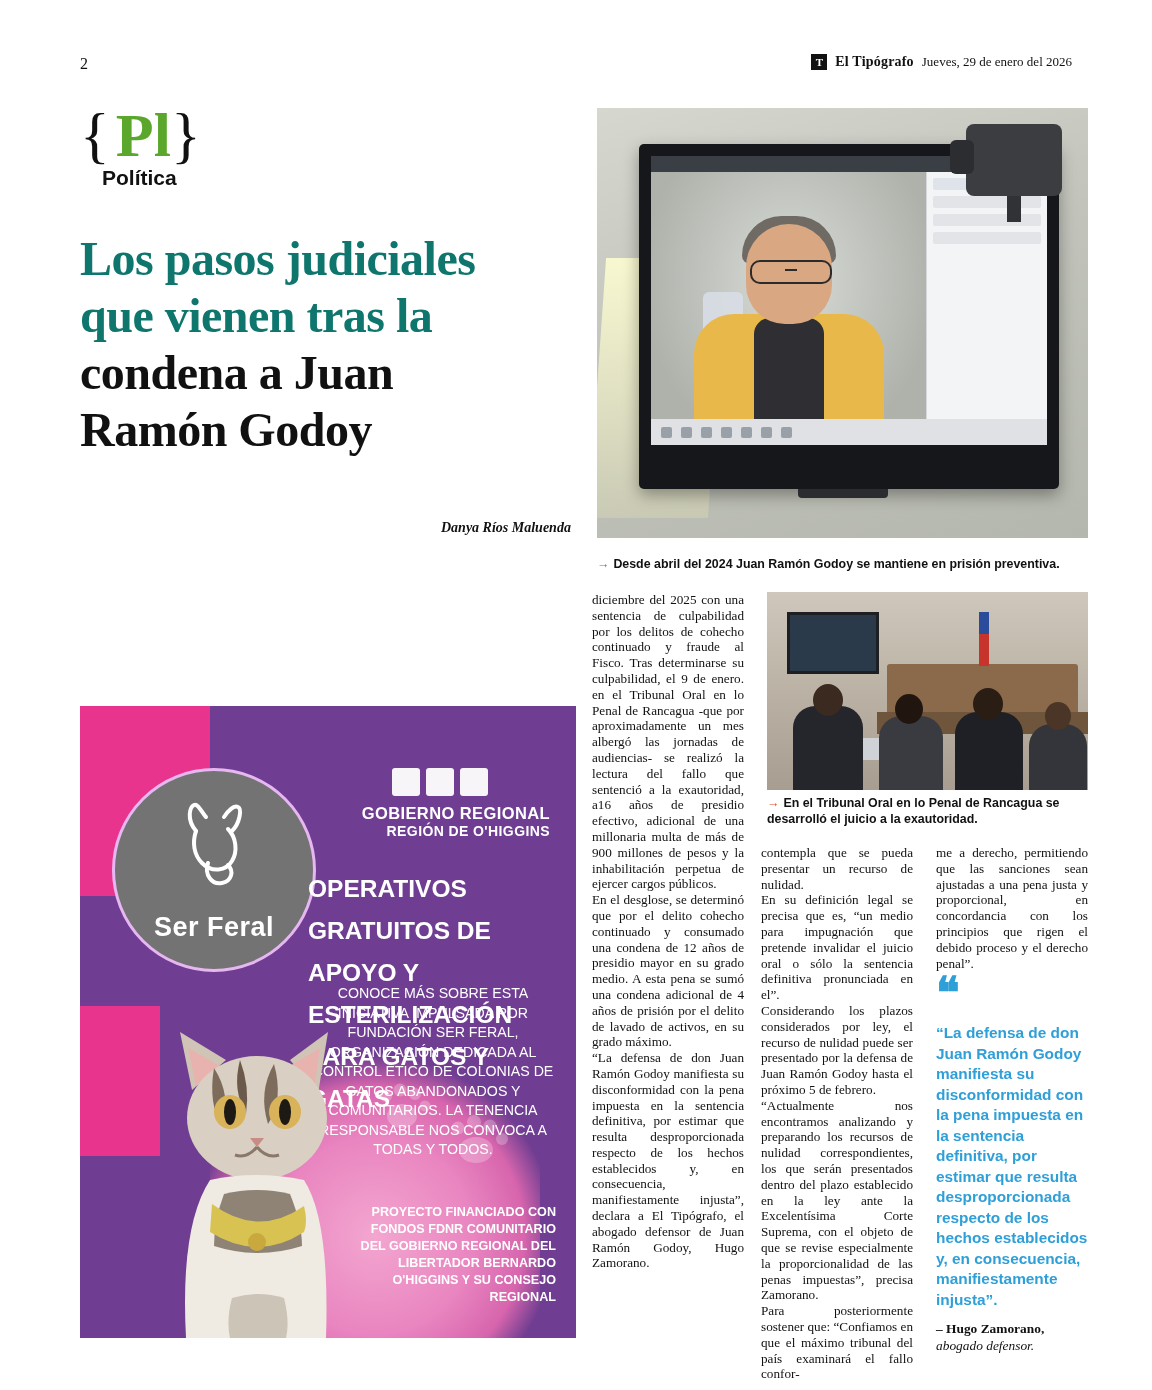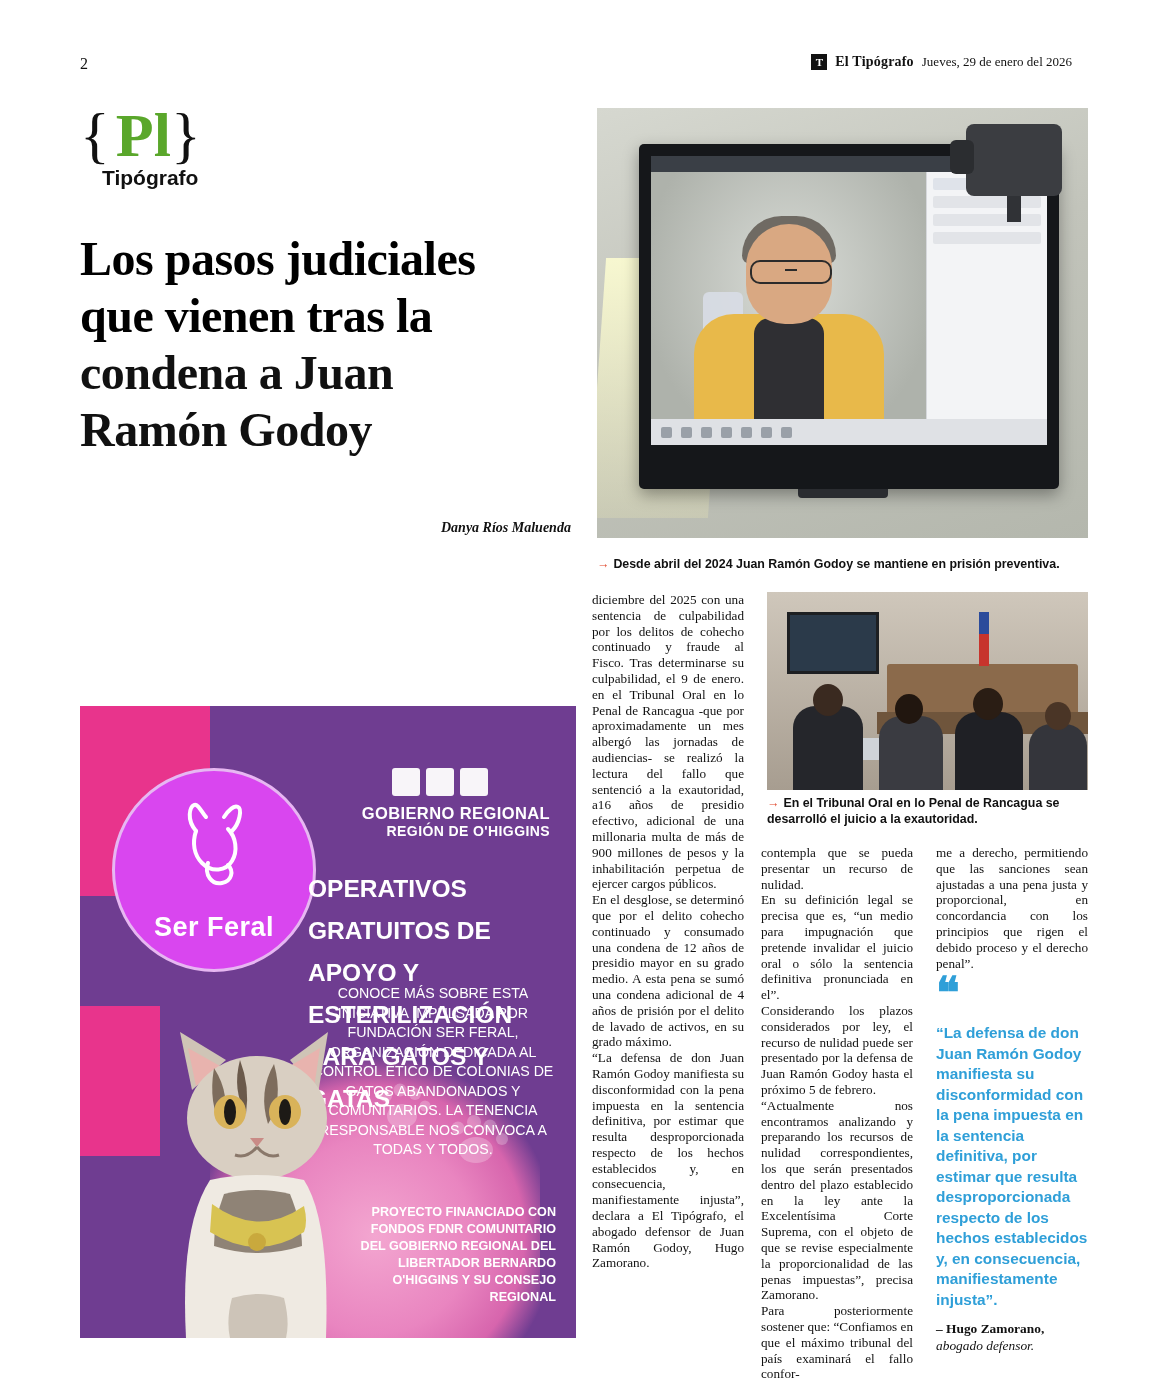--- a/index.html
+++ b/index.html
@@ -94,21 +94,21 @@
     position: absolute;
     left: 80px;
     top: 198px;
     width: 500px;
     font-family: "Liberation Serif", serif;
     font-weight: bold;
     font-size: 48px;
     line-height: 57px;
     letter-spacing: -0.5px;
   }
-  .headline .green { color: #000000; display: block; }
+  .headline .green { color: #0f766e; display: block; }
   .headline .black { color: #111; display: block; }
 
   
   .lead {
     position: absolute;
     left: 80px;
     top: 520px;
     width: 330px;
     font-family: "Liberation Serif", serif;
     font-size: 19px;
@@ -353,21 +353,21 @@
   }
   .ad-burst {
     position:absolute; left:130px; bottom:-30px; width:330px; height:330px;
     background: radial-gradient(circle at 50% 60%, #f3a6d0 0%, #e985c0 38%, #d765ad 58%, rgba(215,101,173,0) 70%);
   }
   .ad-circle {
     position: absolute;
     left: 32px; top: 62px;
     width: 198px; height: 198px;
     border-radius: 50%;
-    background: #d946ef;
+    background: #737373;
     border: 3px solid #e7b7f2;
     display: flex; align-items: flex-end; justify-content: center;
   }
   .ad-circle .brand {
     font-family: "Liberation Sans", sans-serif;
     font-weight: bold; font-size: 27px; color: #fff;
     margin-bottom: 26px; letter-spacing: .5px;
   }
   .ad-cat-mark {
     position:absolute; left:50%; top:26px; margin-left:-46px; width:92px; height:96px;
@@ -417,21 +417,21 @@
   <div class="masthead">
     <span class="logo-box">T</span>
     <span class="brand">El Tipógrafo</span>
     <span class="date">Jueves, 29 de enero del 2026</span>
   </div>
 
   <div class="section-flag">
     <div class="braces">
       <span>{</span><span class="pl">Pl</span><span>}</span>
     </div>
-    <div class="sec-name">Tipógrafo</div>
+    <div class="sec-name">Política</div>
   </div>
 
   <h1 class="headline">
     <span class="green">Los pasos judiciales</span>
     <span class="green">que vienen tras la</span>
     <span class="black">condena a Juan</span>
     <span class="black">Ramón Godoy</span>
   </h1>
 
 

